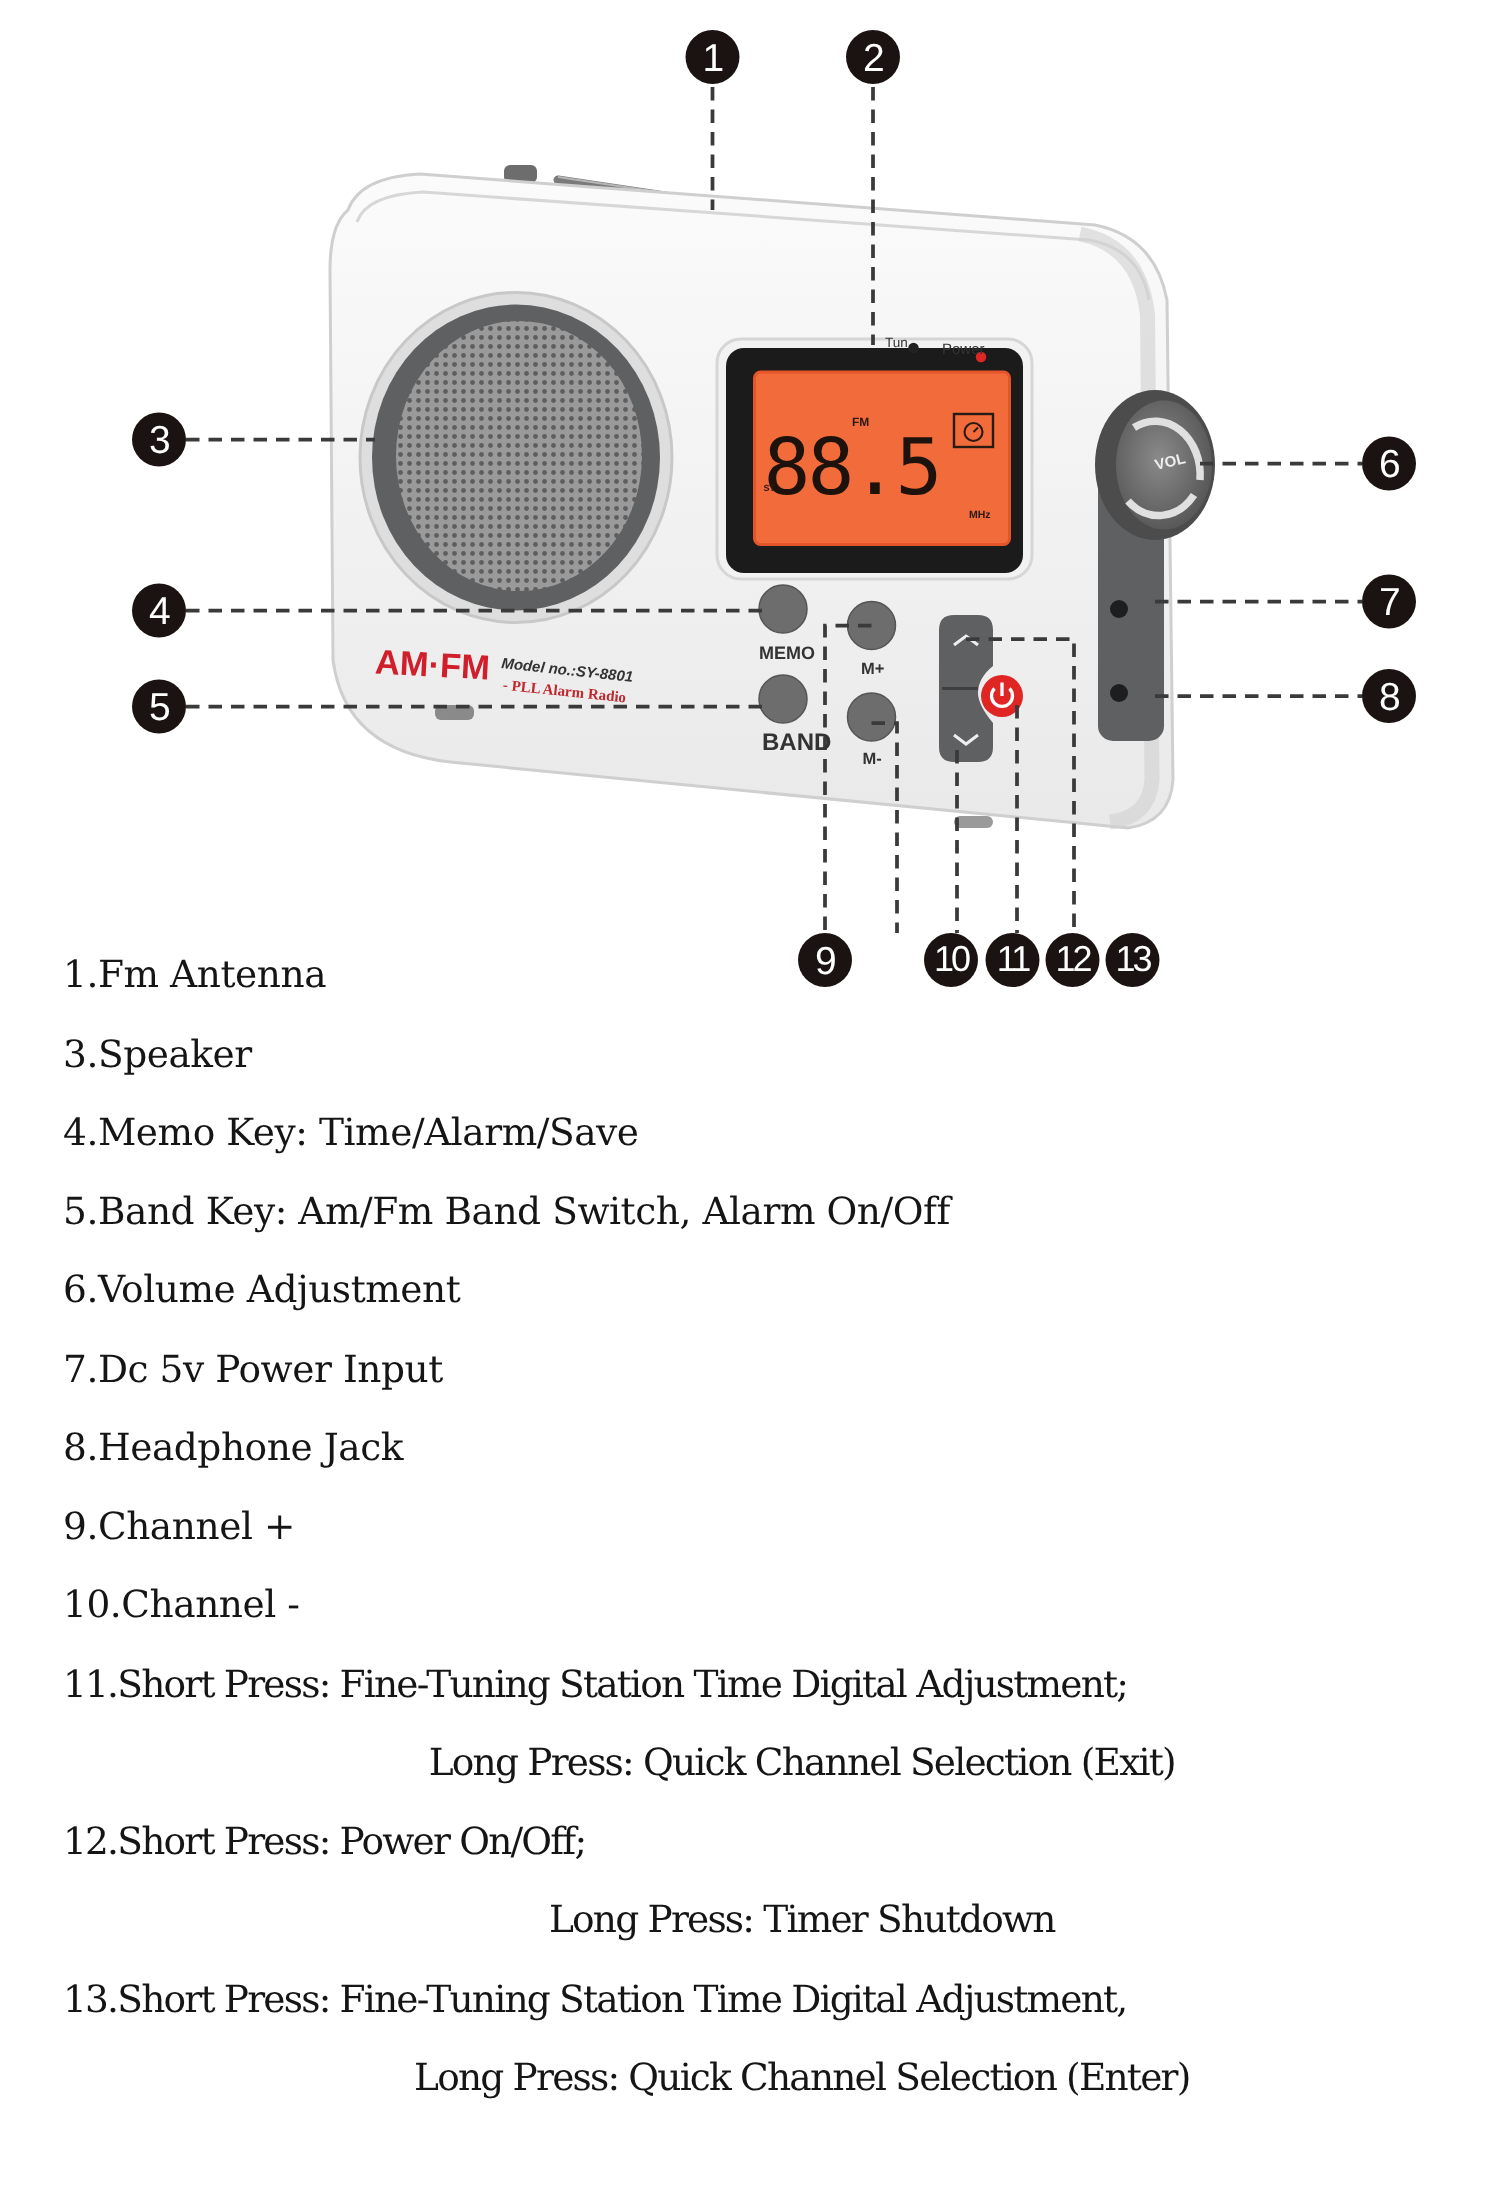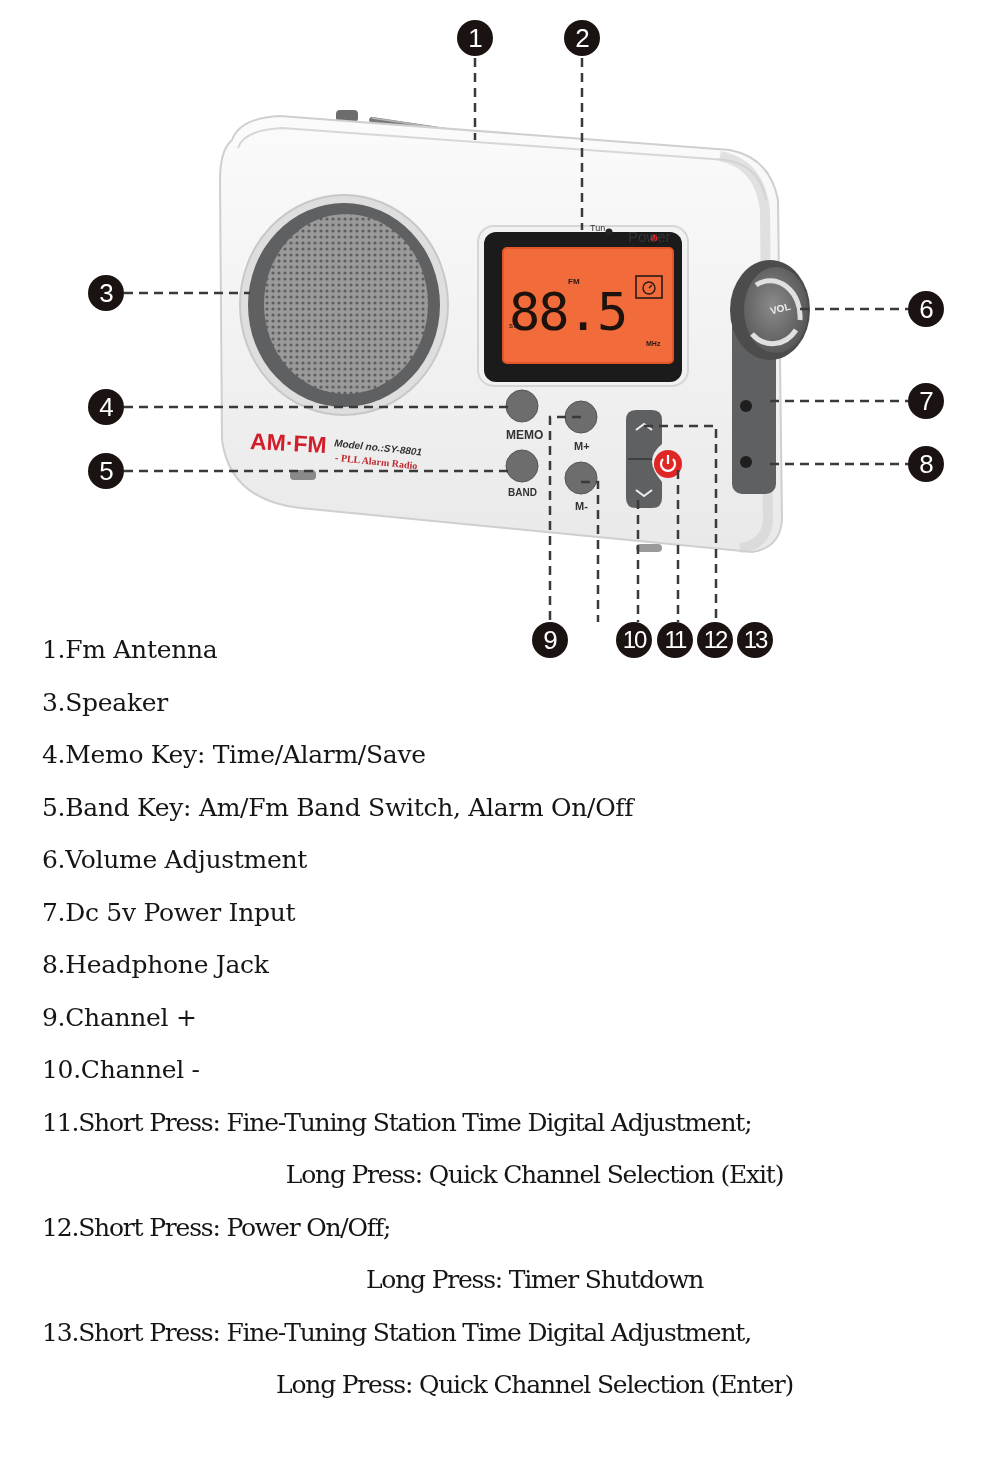--- a/index.html
+++ b/index.html
@@ -117,28 +117,28 @@
       <line x1="770" y1="464" x2="908" y2="464"></line>
       <polyline points="581,417 550,417 550,622"></polyline>
       <polyline points="581,482 598,482 598,622"></polyline>
       <line x1="638" y1="500" x2="638" y2="622"></line>
       <line x1="678" y1="470" x2="678" y2="622"></line>
       <polyline points="644,426 716,426 716,622"></polyline>
     </g>
   </svg>
 
   <span class="lbl" style="left:590px;top:223px;font-size:9px;font-weight:normal;">Tun</span>
-  <span class="lbl" style="left:628px;top:228px;font-size:15px;font-weight:normal;">Power</span>
+  <span class="lbl" style="left:628px;top:228px;font-size:10px;font-weight:normal;">Power</span>
   <span class="lbl" style="left:568px;top:277px;font-size:8px;color:#2a1a14;">FM</span>
   <span class="lbl" style="left:509px;top:282px;font-size:52px;font-weight:normal;color:#1e120c;font-family:'DejaVu Sans Mono',monospace;letter-spacing:-2px;">88.5</span>
   <span class="lbl" style="left:646px;top:340px;font-size:7px;color:#2a1a14;">MHz</span>
   <span class="lbl" style="left:509px;top:323px;font-size:6px;color:#2a1a14;">ST</span>
 
   <span class="lbl" style="left:506px;top:428px;font-size:12px;">MEMO</span>
-  <span class="lbl" style="left:508px;top:487px;font-size:10px;">BAND</span>
+  <span class="lbl" style="left:508px;top:487px;font-size:16px;">BAND</span>
   <span class="lbl" style="left:574px;top:440px;font-size:11px;">M+</span>
   <span class="lbl" style="left:575px;top:500px;font-size:11px;">M-</span>
 
   <span class="lbl" style="left:250px;top:430px;font-size:23px;color:#d01f2a;transform:rotate(3deg);">AM·FM</span>
   <span class="lbl" style="left:334px;top:442px;font-size:10px;font-style:italic;transform:rotate(6deg);">Model no.:SY-8801</span>
   <span class="lbl" style="left:335px;top:456px;font-size:10px;color:#c0282f;font-family:'Liberation Serif',serif;transform:rotate(6deg);">- PLL Alarm Radio</span>
 
   <span class="lbl" style="left:770px;top:303px;font-size:10px;color:#eee;transform:rotate(-14deg);">VOL</span>
 
   <div class="callout" style="left:457px;top:20px;">1</div>

